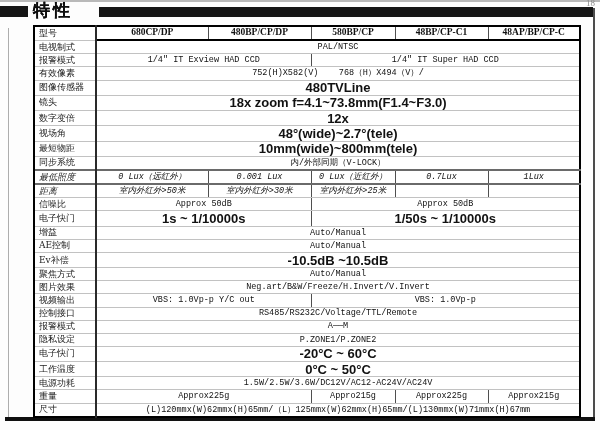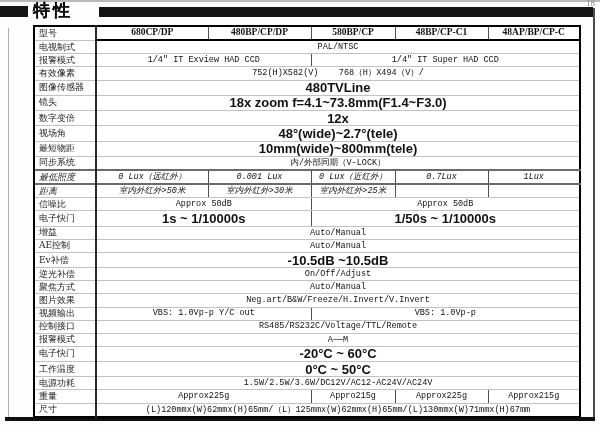--- a/index.html
+++ b/index.html
@@ -149,43 +149,43 @@
       </tr>
       <tr>
         <th class="rowlabel">AE控制</th>
         <td class="mono" colspan="5">Auto/Manual</td>
       </tr>
       <tr>
         <th class="rowlabel">Ev补偿</th>
         <td class="sans" colspan="5">-10.5dB ~10.5dB</td>
       </tr>
       <tr>
-        <th class="rowlabel">逆光补偿</th>
-        <td class="mono" colspan="5">On/Off/Adjust</td>
-      </tr>
-      <tr>
         <th class="rowlabel">聚焦方式</th>
         <td class="mono" colspan="5">Auto/Manual</td>
       </tr>
       <tr>
         <th class="rowlabel">图片效果</th>
         <td class="mono" colspan="5">Neg.art/B&amp;W/Freeze/H.Invert/V.Invert</td>
       </tr>
       <tr>
         <th class="rowlabel">视频输出</th>
         <td class="mono" colspan="2">VBS: 1.0Vp-p Y/C out</td>
         <td class="mono" colspan="3">VBS: 1.0Vp-p</td>
       </tr>
       <tr>
         <th class="rowlabel">控制接口</th>
         <td class="mono" colspan="5">RS485/RS232C/Voltage/TTL/Remote</td>
       </tr>
       <tr>
         <th class="rowlabel">报警模式</th>
         <td class="mono" colspan="5">A——M</td>
+      </tr>
+      <tr>
+        <th class="rowlabel">隐私设定</th>
+        <td class="mono" colspan="5">P.ZONE1/P.ZONE2</td>
       </tr>
       <tr>
         <th class="rowlabel">电子快门</th>
         <td class="sans" colspan="5">-20°C ~ 60°C</td>
       </tr>
       <tr>
         <th class="rowlabel">工作温度</th>
         <td class="sans" colspan="5">0°C ~ 50°C</td>
       </tr>
       <tr>

